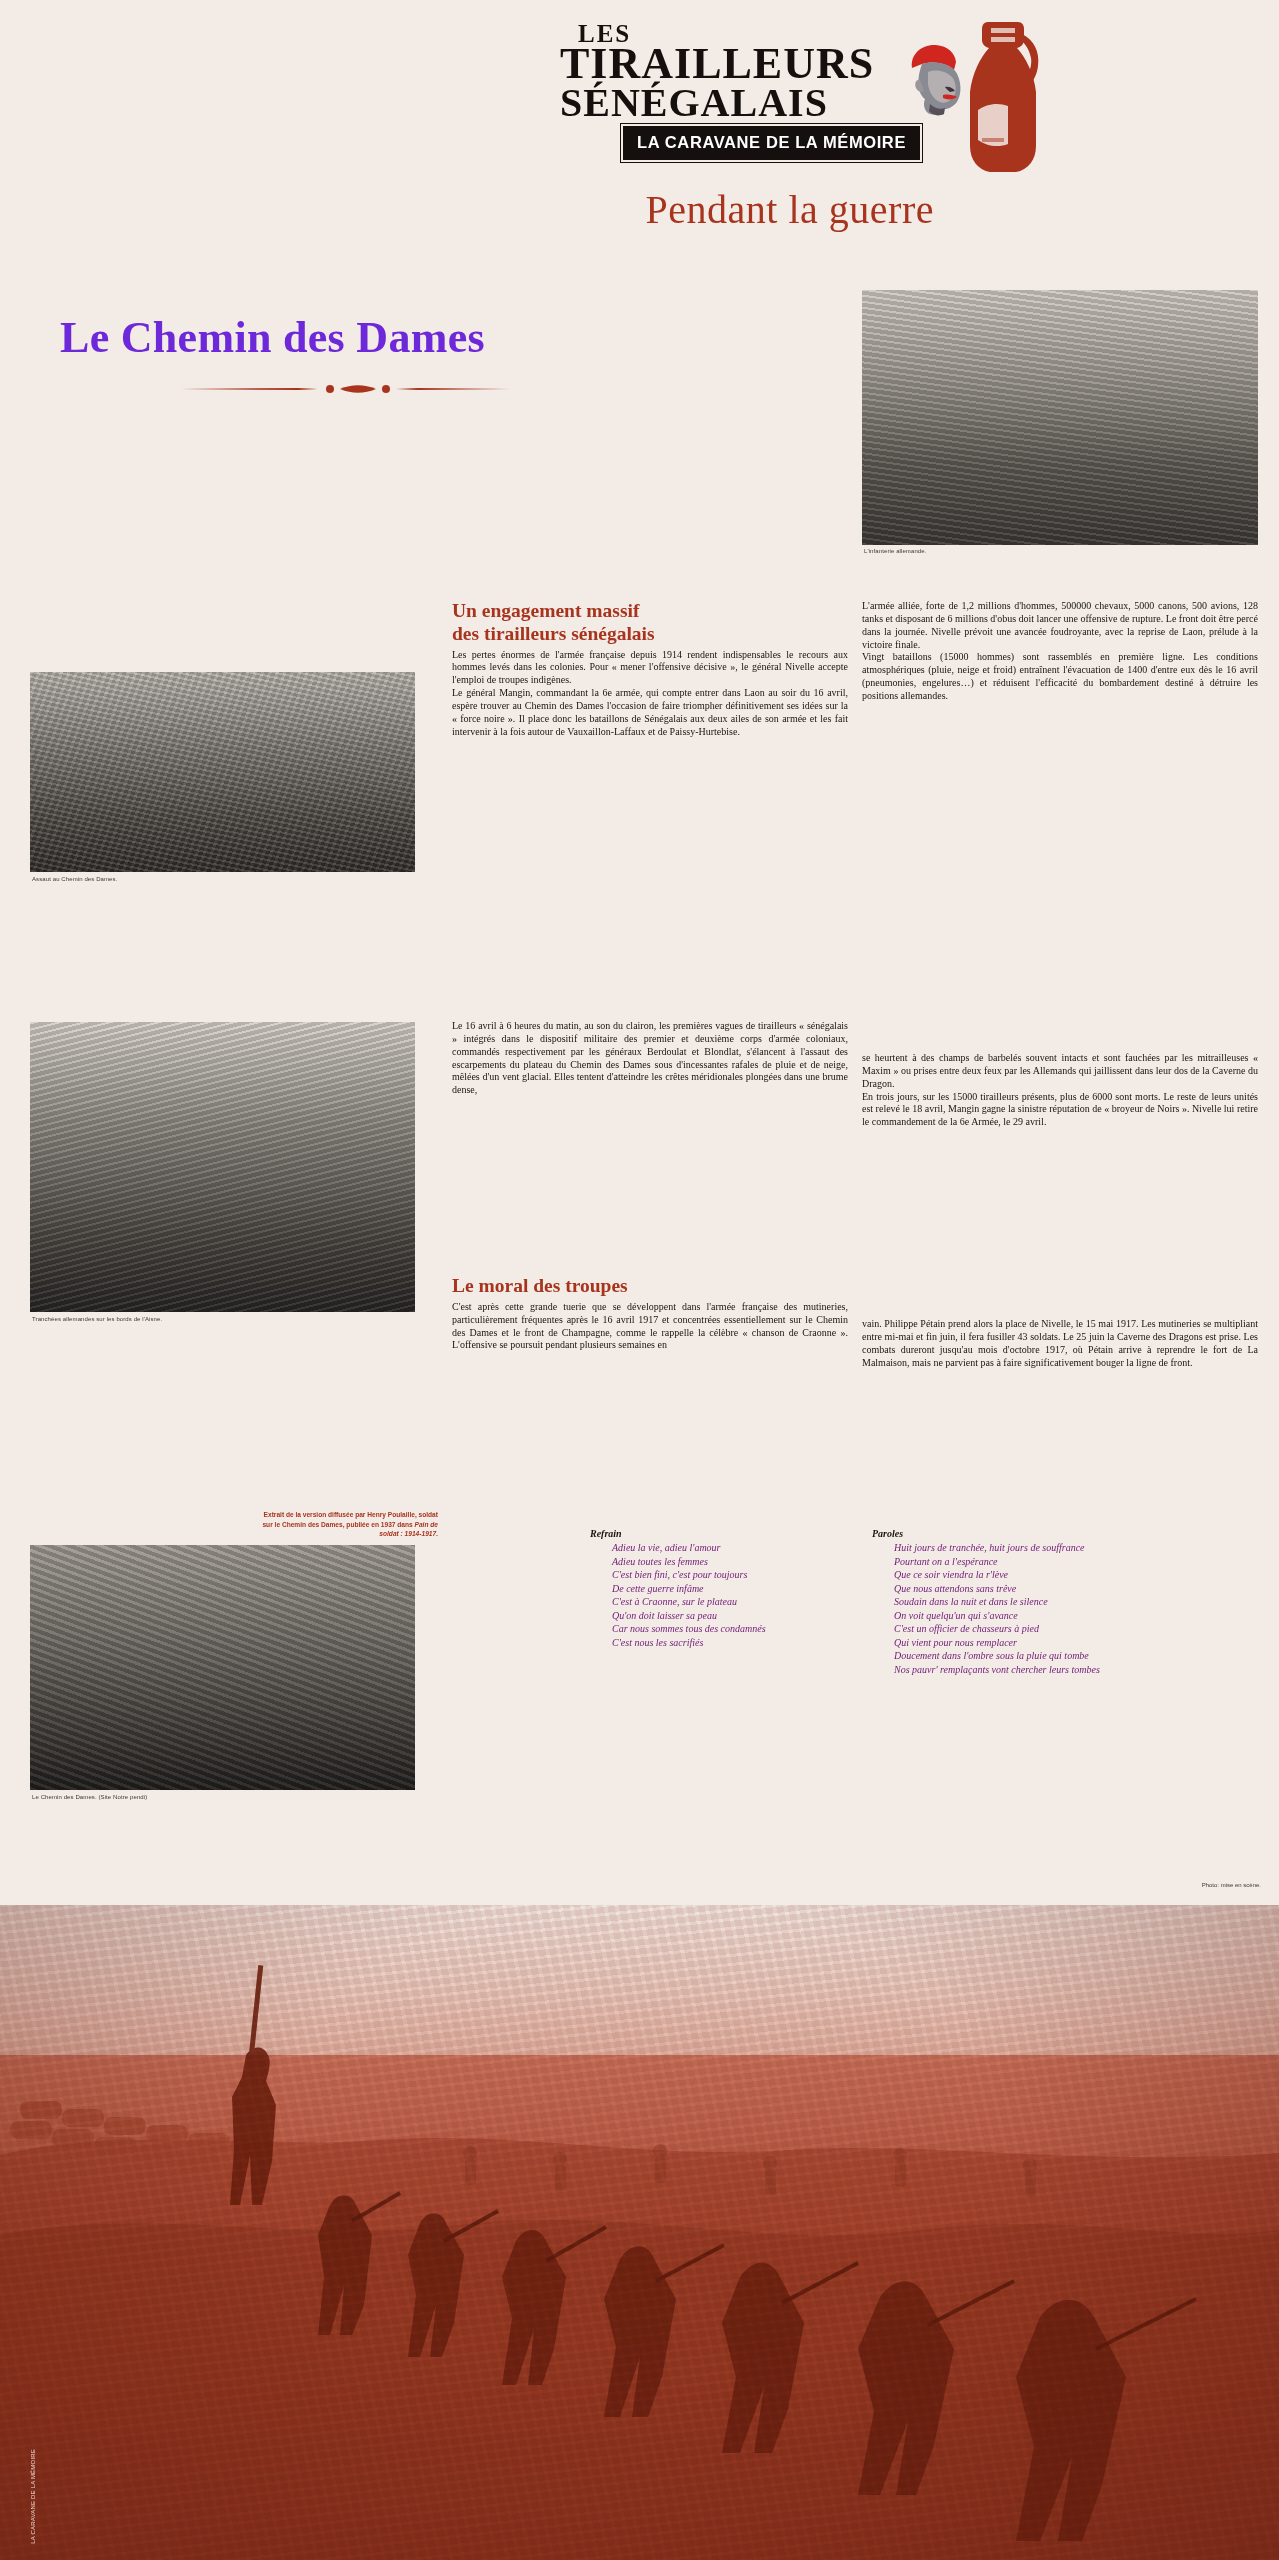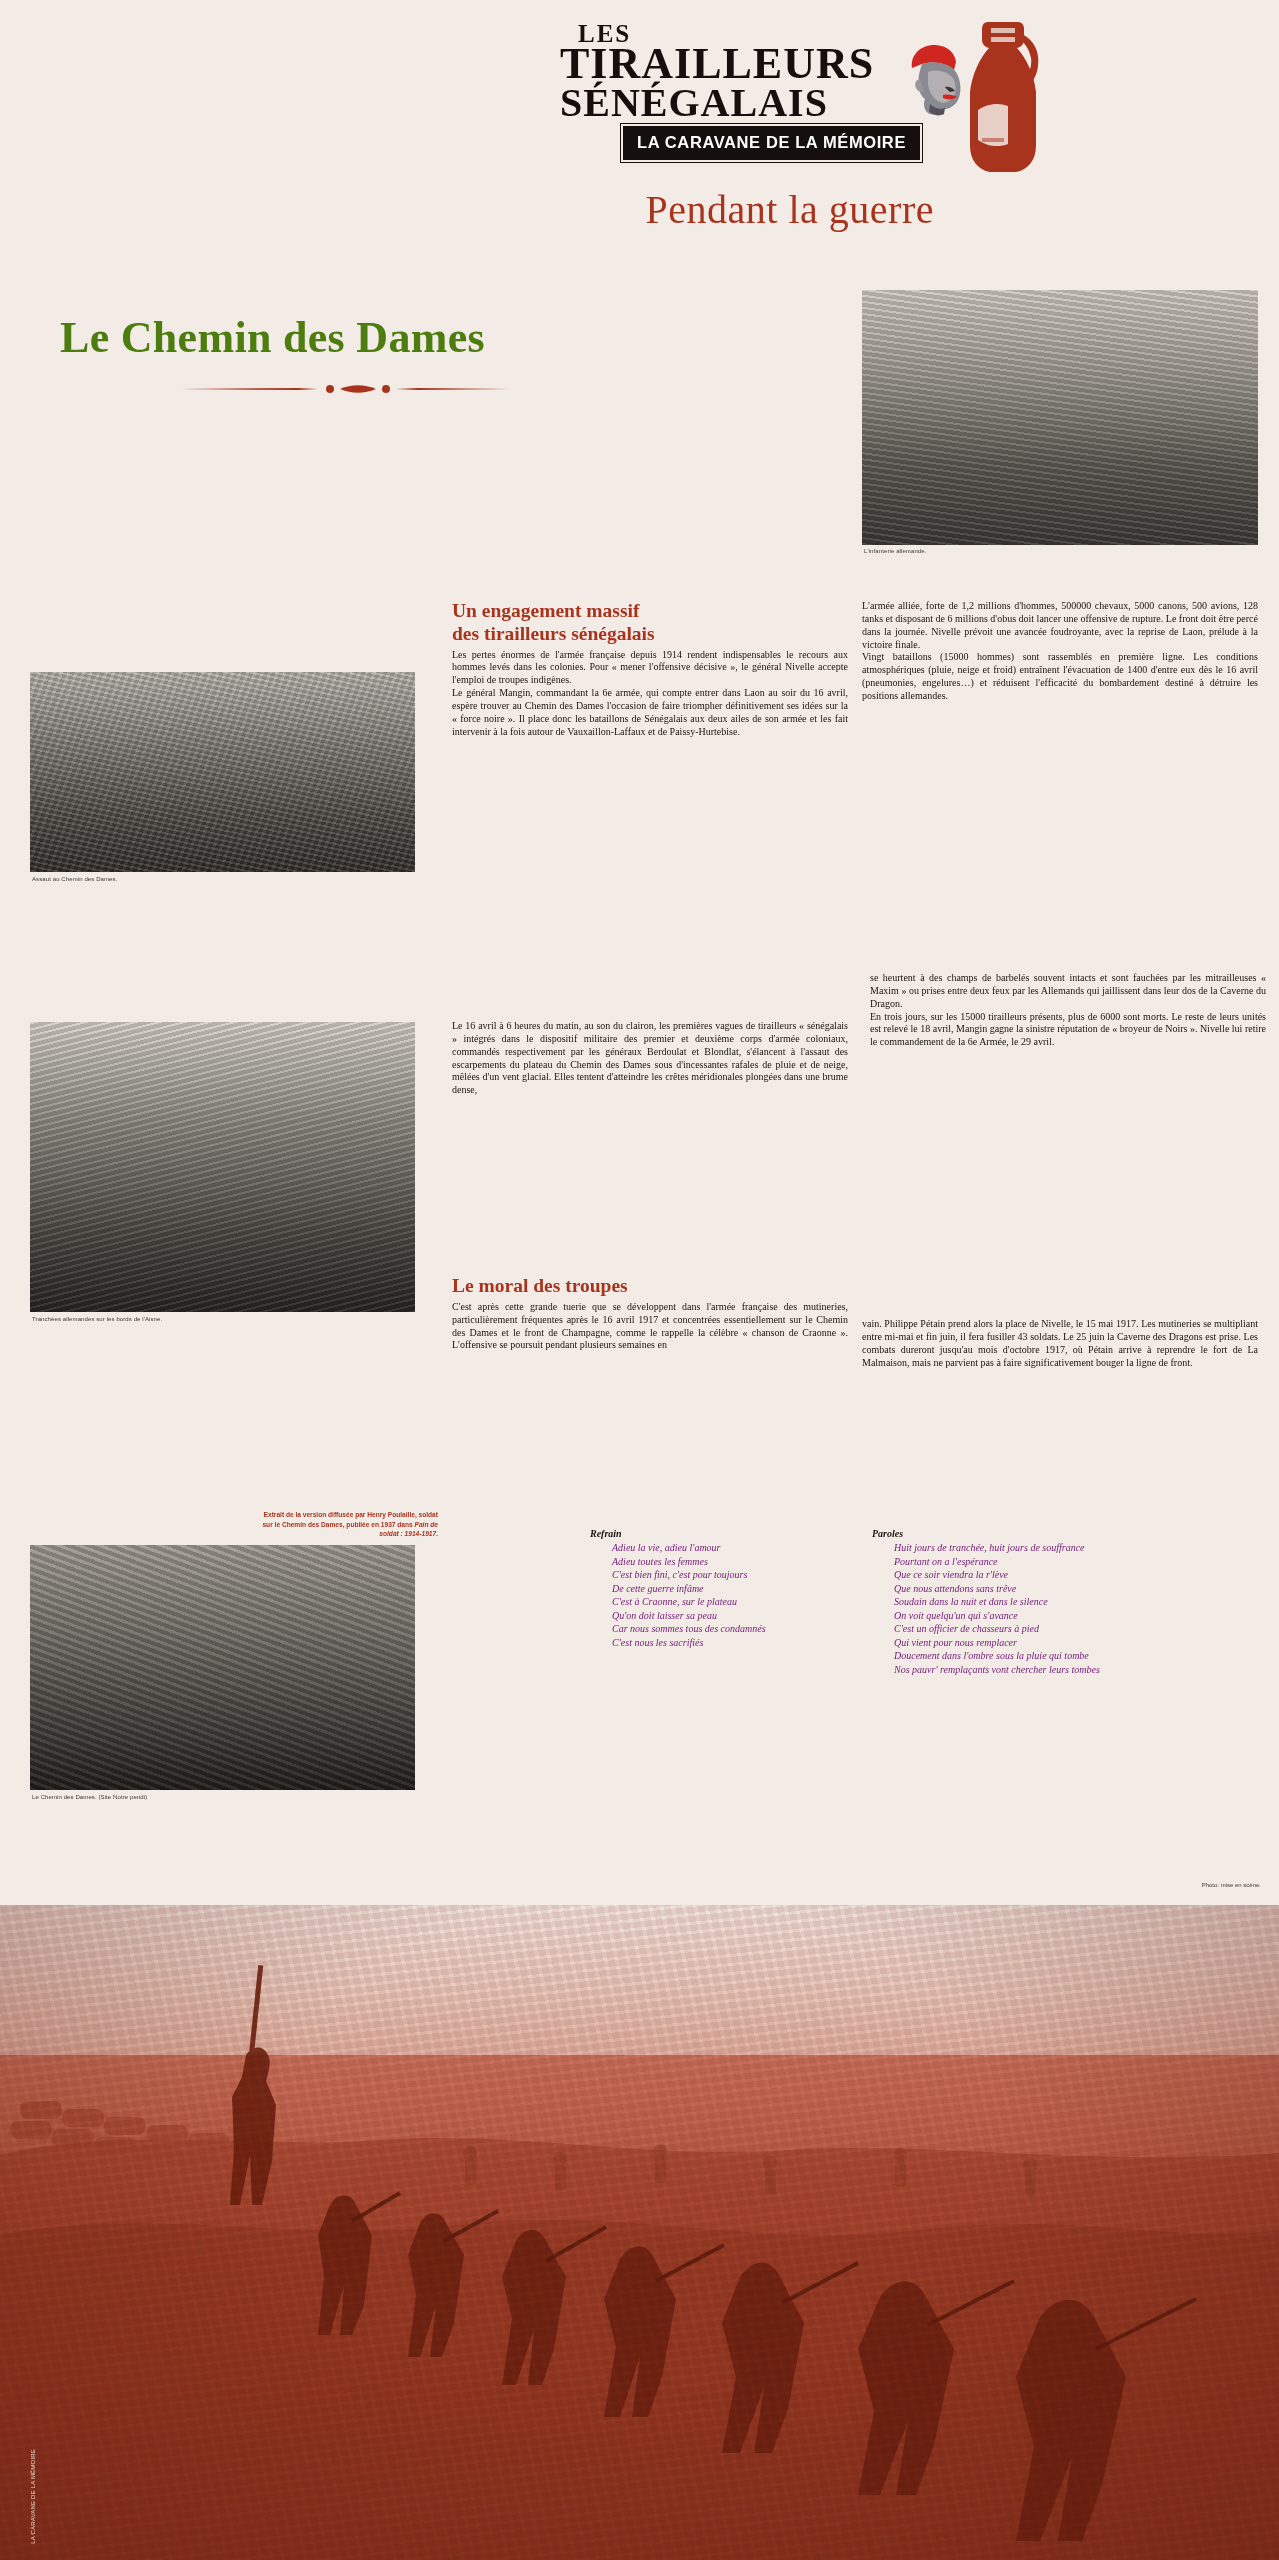--- a/index.html
+++ b/index.html
@@ -64,21 +64,21 @@
     position: absolute; right: 32px; top: 192px;
     width: 70px; text-align: center;
     color: #f3ece6; font-size: 21px; font-family: "Liberation Serif", serif;
     z-index: 3;
   }
 
   
   .title-main {
     position: absolute; left: 60px; top: 312px;
     font-family: "Liberation Serif", serif; font-weight: 700;
-    font-size: 44px; color: #4d7c0f; letter-spacing: 0.3px;
+    font-size: 44px; color: #6d28d9; letter-spacing: 0.3px;
   }
   .title-rule {
     position: absolute; left: 180px; top: 382px; width: 330px; height: 14px;
   }
   .title-sub {
     position: absolute; left: 60px; top: 400px; width: 740px;
     text-align: center;
     font-family: "Liberation Serif", serif; font-weight: 700;
     font-size: 41px; color: #a8341e; line-height: 1.12;
   }
@@ -135,21 +135,21 @@
     font-size: 10px; line-height: 1.285; color: #181410;
     text-align: justify; hyphens: auto;
   }
   .body-txt p { margin: 0; }
 
   .tc { position: absolute; width: 396px; }
   #col-a { left: 452px; top: 600px; }
   #col-b { left: 862px; top: 600px; }
   #mid-head { position: absolute; left: 452px; top: 950px; width: 806px; }
   #col-c { left: 452px; top: 1020px; }
-  #col-d { left: 862px; top: 972px; margin-left: 8px; }
+  #col-d { left: 862px; top: 1052px; }
   #col-e { left: 452px; top: 1275px; }
   #col-f { left: 862px; top: 1275px; }
 
   
   .song-credit {
     position: absolute; left: 258px; top: 1510px; width: 180px;
     text-align: right; font-family: "Liberation Sans", sans-serif;
     font-size: 6.6px; line-height: 1.45; color: #a8341e; font-weight: 700;
   }
   .song-credit em { font-style: italic; }

